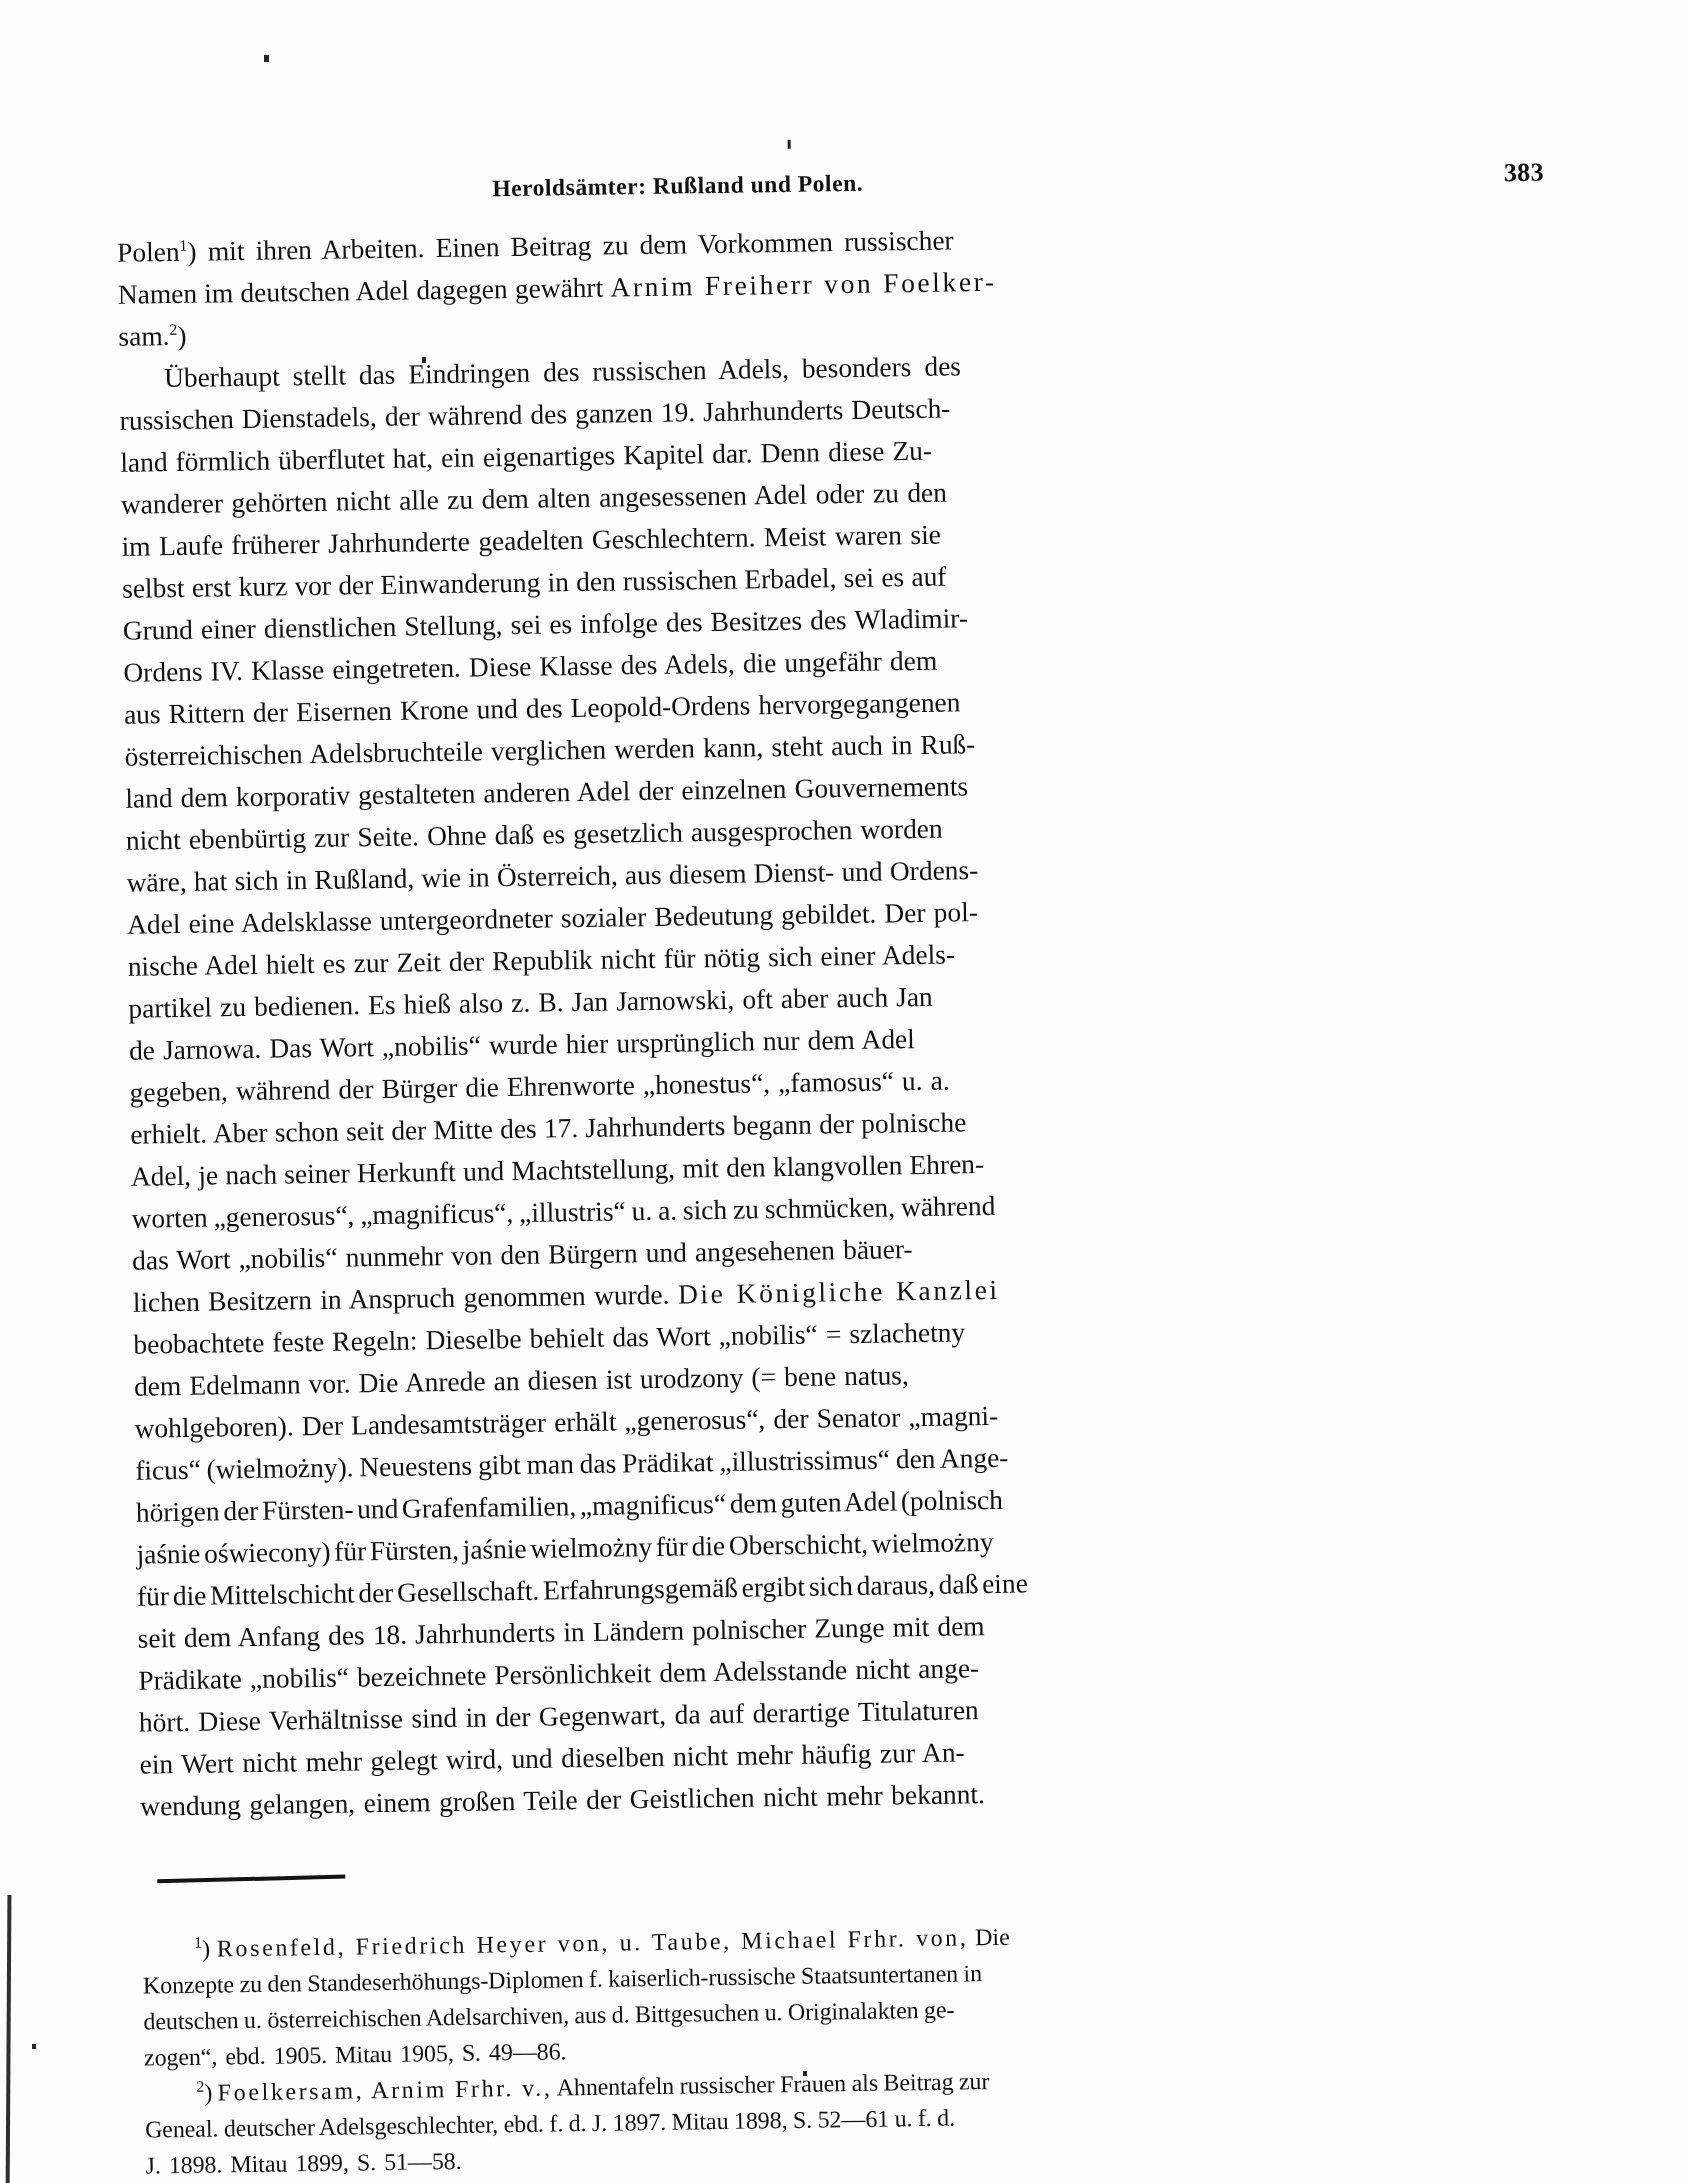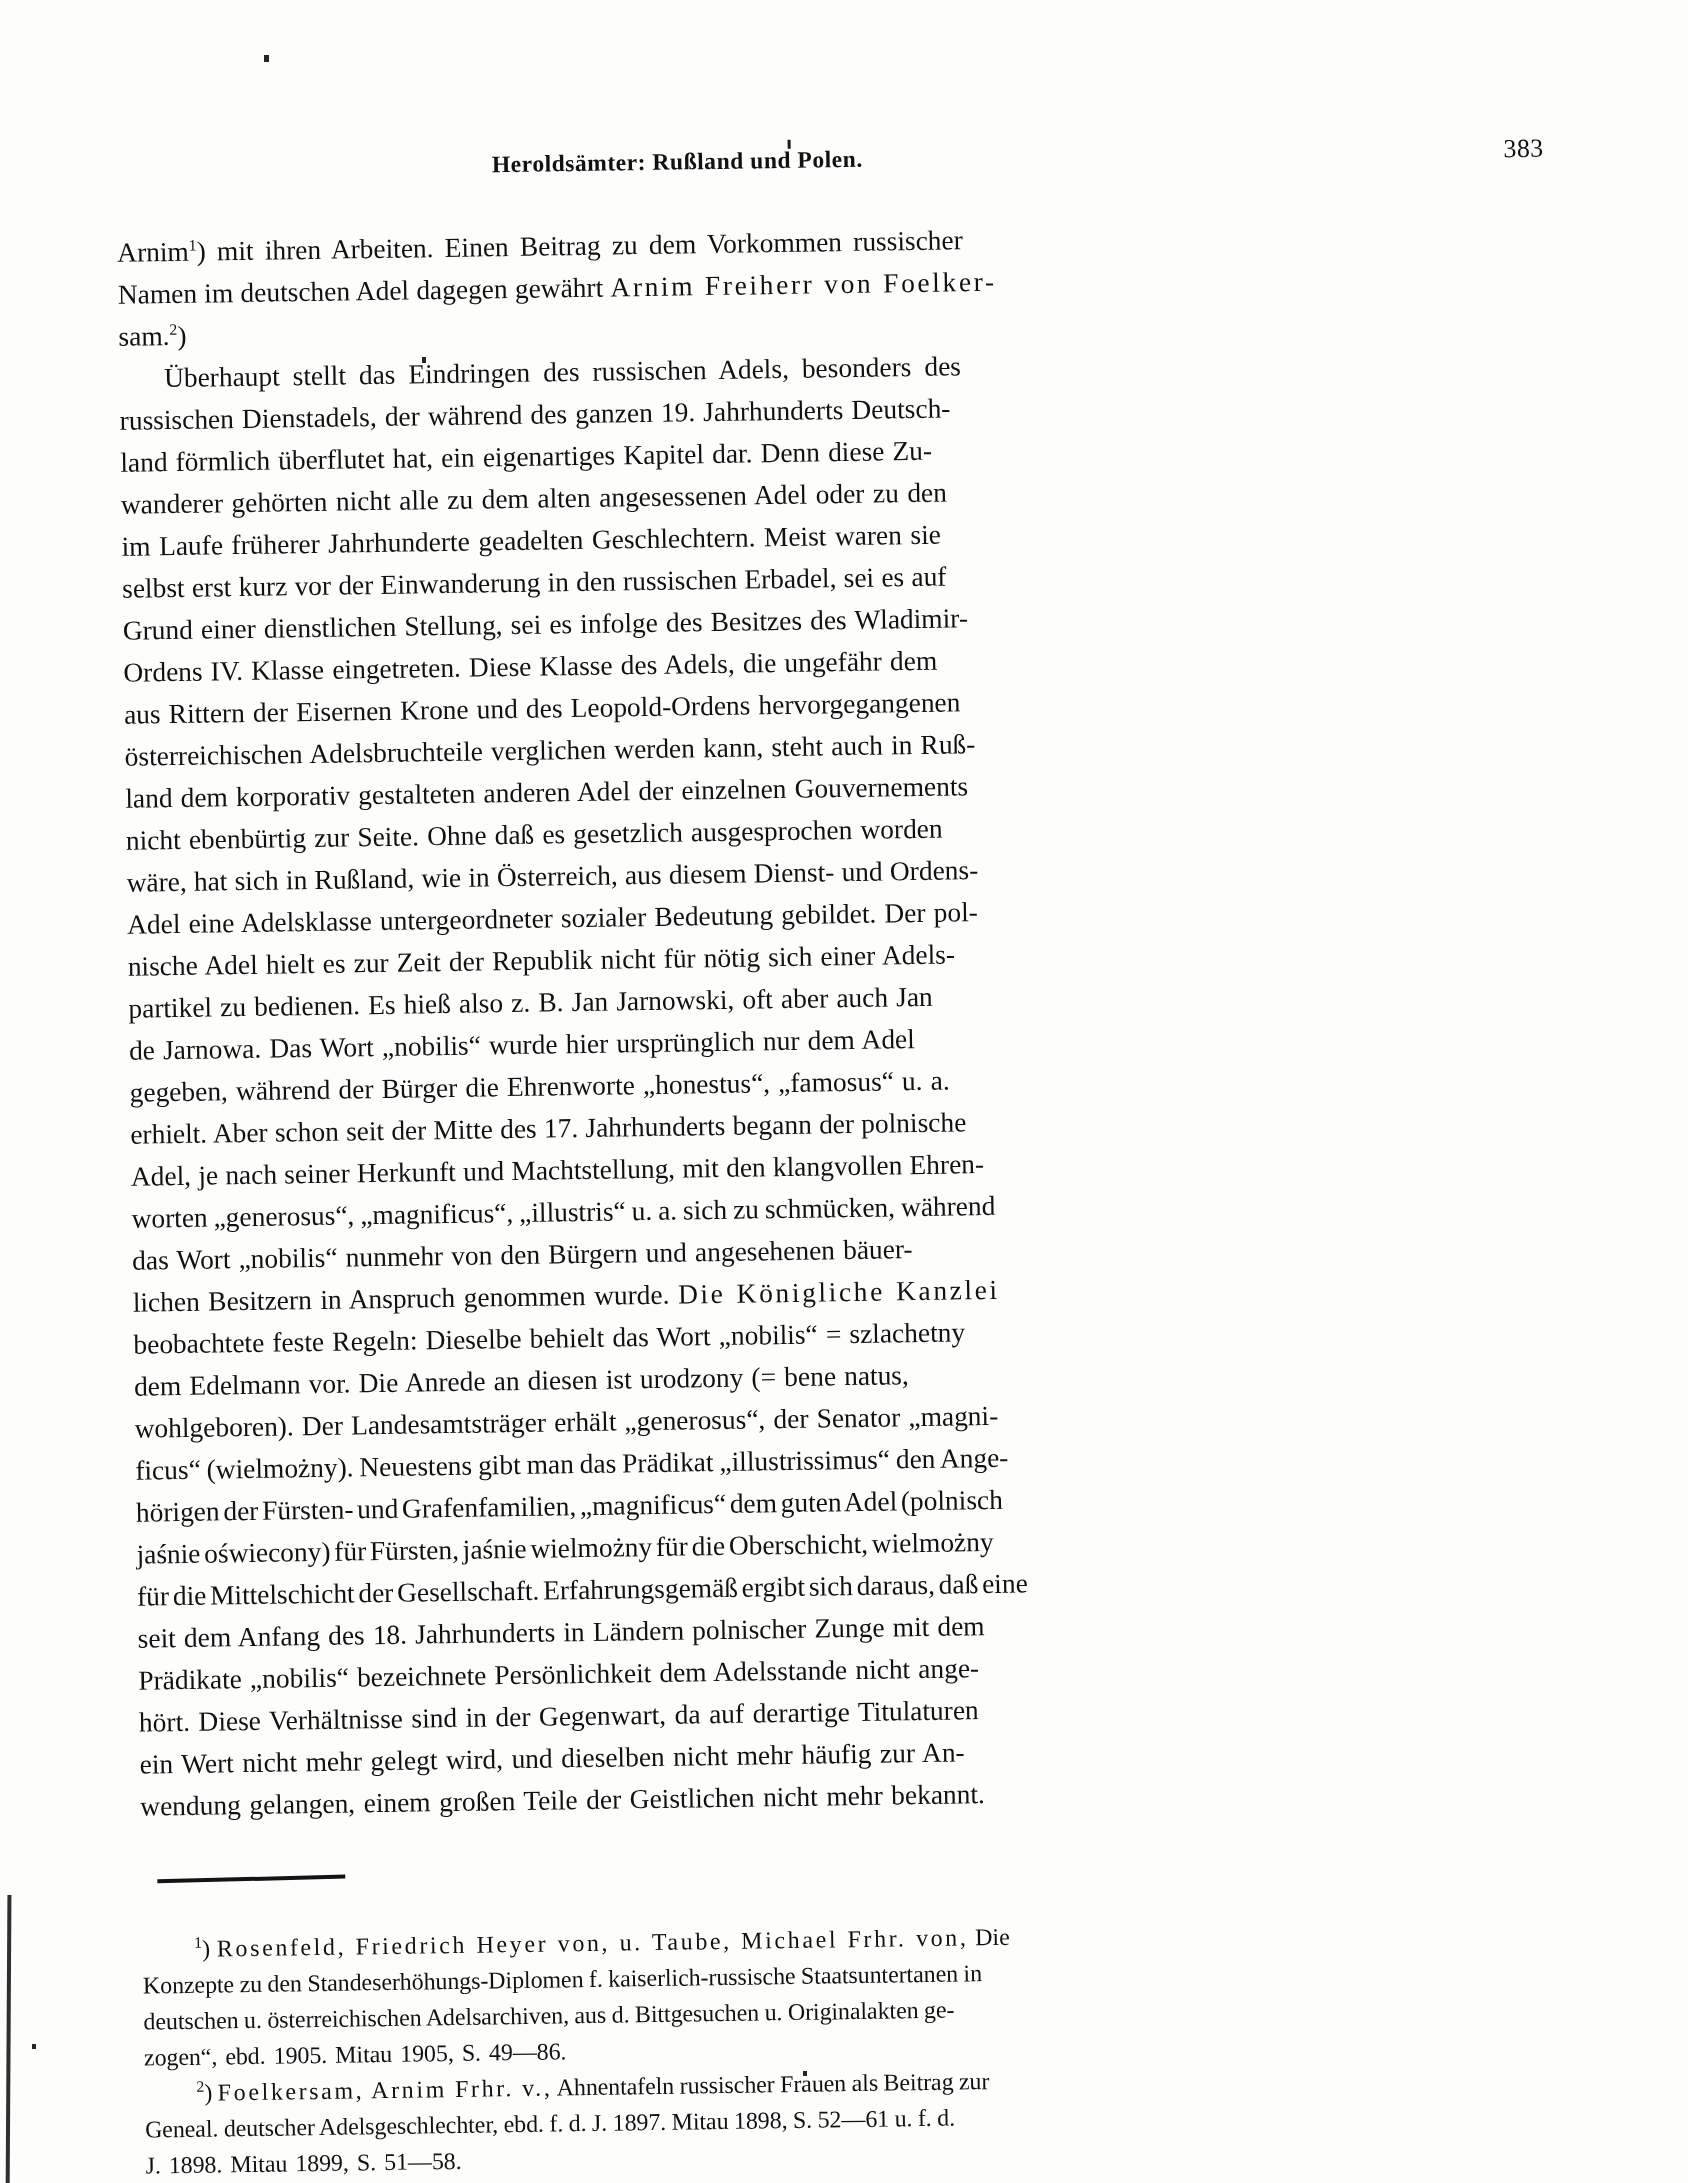--- a/index.html
+++ b/index.html
@@ -58,23 +58,24 @@
     justify-content: space-between;
   }
   .runhead-title {
     font-size: 23.6px;
     letter-spacing: 0.5px;
     font-weight: 600;
     white-space: nowrap;
   }
   .runhead-folio {
     font-size: 26px;
-    font-weight: 400;
+    font-weight: 700;
     letter-spacing: 0.4px;
     margin-right: 5.2px;
+    margin-top: 24px;
   }
   .runhead-speck {
     position: absolute;
     left: 803px;
     top: 139px;
     width: 3.1px;
     height: 8.7px;
     background: #1a1a1a;
   }
 
@@ -170,21 +171,21 @@
   <div id="content">
 
     <div class="runhead">
       <span class="runhead-title">Heroldsämter: Rußland und Polen.</span>
       <span class="runhead-folio">383</span>
     </div>
     <div class="runhead-speck"></div>
 
     <div id="body-block">
 
-      <div class="bline j1"><span>Arnim</span><sup class="fn">1</sup><span>) mit ihren Arbeiten.  Einen Beitrag zu dem Vorkommen russischer</span></div>
+      <div class="bline j1"><span>Polen</span><sup class="fn">1</sup><span>) mit ihren Arbeiten.  Einen Beitrag zu dem Vorkommen russischer</span></div>
 
       <div class="bline j4"><span>Namen im deutschen Adel dagegen gewährt </span><span class="sp">Arnim Freiherr von Foelker-</span></div>
 
       <div class="bline j0"><span>sam.</span><sup class="fn">2</sup><span>)</span></div>
 
       <div class="bline j5 indent">Überhaupt stellt das Eindringen des russischen Adels, besonders des</div>
       <div class="bline j3">russischen Dienstadels, der während des ganzen 19. Jahrhunderts Deutsch-</div>
       <div class="bline j3">land förmlich überflutet hat, ein eigenartiges Kapitel dar.  Denn diese Zu-</div>
       <div class="bline j2">wanderer gehörten nicht alle zu dem alten angesessenen Adel oder zu den</div>
       <div class="bline j2">im Laufe früherer Jahrhunderte geadelten Geschlechtern.  Meist waren sie</div>

